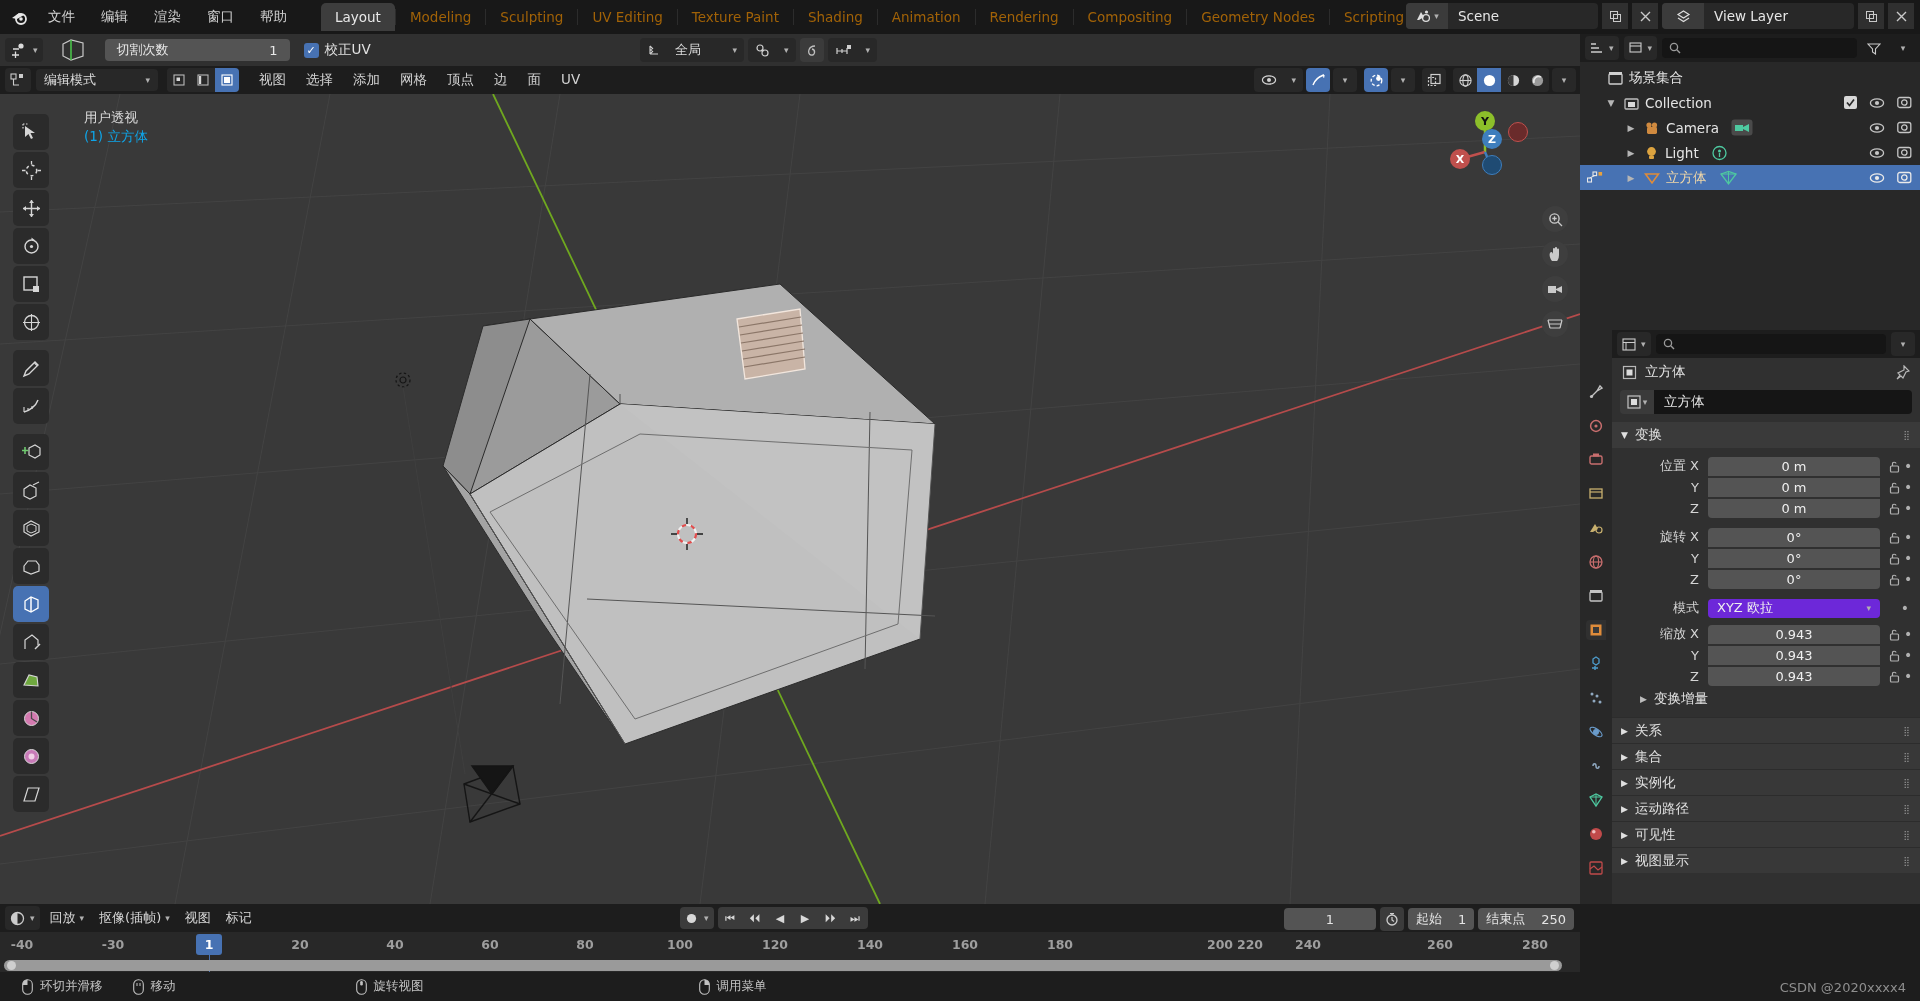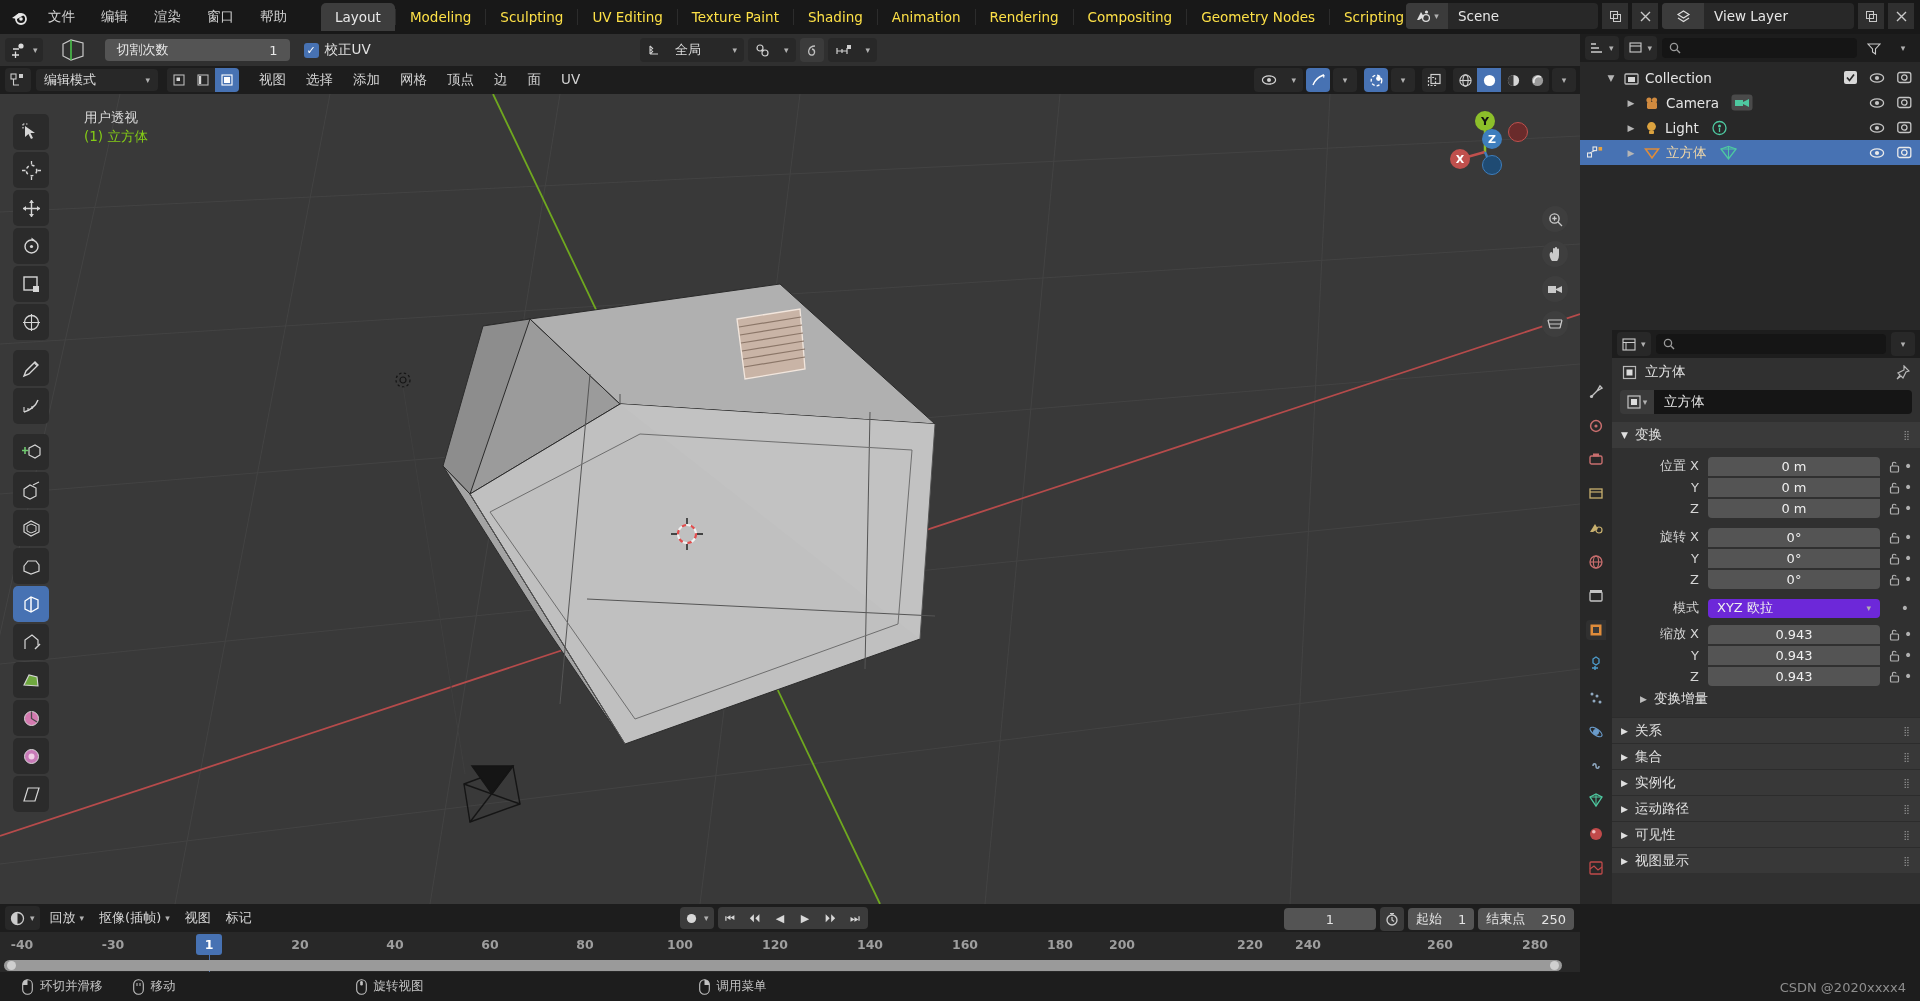--- a/index.html
+++ b/index.html
@@ -18,21 +18,21 @@
     position: absolute; left: 0; top: 0; width: 1920px; height: 34px;
     background: #181818; display: flex; align-items: center; padding-left: 6px;
   }
   .blender-logo { width: 26px; height: 26px; display:flex; align-items:center; justify-content:center; }
   .topmenu { display: flex; align-items: center; gap: 2px; margin-left: 4px; }
   .topmenu span {
     padding: 3px 12px; color: #d2d2d2; font-size: 13.5px; border-radius: 3px; cursor: default;
   }
   .workspaces { display: flex; align-items: center; margin-left: 22px; gap: 1px; }
   .ws {
-    padding: 6px 14px; font-size: 13.5px; color: #fde047;
+    padding: 6px 14px; font-size: 13.5px; color: #a16207;
     border-radius: 5px 5px 0 0; background: transparent; position: relative;
   }
   .ws.active { background: #3d3d3d; color: #e8e8e8; }
   .ws.sep::before {
     content:""; position:absolute; left:-1px; top:6px; bottom:6px; width:1px; background:#2c2c2c;
   }
   .ws-plus { padding: 5px 11px; color: #a9a9a9; font-size: 16px; }
   .topbar-right {
     position: absolute; right: 6px; top: 3px; display: flex; align-items: center; gap: 4px;
   }
@@ -93,21 +93,21 @@
   .pill .sq { border-radius: 0; }
   .pill .sq:first-child { border-radius: 4px 0 0 4px; }
   .pill .sq:last-child { border-radius: 0 4px 4px 0; }
 
   
   .viewport {
     position: absolute; left: 0; top: 94px; width: 1580px; height: 810px;
     background: #393939; overflow: hidden;
   }
   .vp-text { position:absolute; left: 84px; top: 14px; font-size: 13.5px; color: #d8d8d8; line-height: 19px;}
-  .vp-text .l2 { color: #84cc16; }
+  .vp-text .l2 { color: #0ea5e9; }
 
   
   .lefttools {
     position: absolute; left: 13px; top: 20px; width: 36px;
     display: flex; flex-direction: column; gap: 2px;
   }
   .tool {
     width: 36px; height: 36px; background: #2b2b2b; border-radius: 5px;
     display: flex; align-items: center; justify-content: center;
   }
@@ -723,20 +723,28 @@
       <div class="tr-btn tr-flat">
         <svg width="14" height="13" viewBox="0 0 14 13">
             <path d="M1 2 L13 2 L8.5 7 L8.5 12 L5.5 10 L5.5 7 Z" fill="none" stroke="#ccc" stroke-width="1.1"></path>
           </svg>
       </div>
       <div class="tr-btn tr-flat">
         <span class="caret">▾</span>
       </div>
     </div>
     <div class="ol-rows">
+      <div class="ol-row">
+        <span class="tri"></span>
+        <svg width="15" height="14" viewBox="0 0 15 14">
+            <rect x="1" y="3" width="13" height="10" rx="1" fill="none" stroke="#d0d0d0" stroke-width="1.3"></rect>
+            <rect x="1" y="1" width="13" height="3" fill="#d0d0d0"></rect>
+          </svg>
+        <span>场景集合</span>
+      </div>
       <div class="ol-row" style="padding-left:24px;">
         <span class="tri">▼</span>
         <svg width="15" height="14" viewBox="0 0 15 14">
             <rect x="1" y="3" width="13" height="10" rx="1" fill="none" stroke="#bdbdbd" stroke-width="1.3"></rect>
             <rect x="4" y="6" width="7" height="5" fill="#d8d8d8"></rect>
           </svg>
         <span>Collection</span>
         <span class="ol-right">
           <span>
             <svg width="13" height="13" viewBox="0 0 13 13">
@@ -1219,21 +1227,21 @@
       <span class="tick" style="left:113px">-30</span>
       <span class="tick" style="left:300px">20</span>
       <span class="tick" style="left:395px">40</span>
       <span class="tick" style="left:490px">60</span>
       <span class="tick" style="left:585px">80</span>
       <span class="tick" style="left:680px">100</span>
       <span class="tick" style="left:775px">120</span>
       <span class="tick" style="left:870px">140</span>
       <span class="tick" style="left:965px">160</span>
       <span class="tick" style="left:1060px">180</span>
-      <span class="tick" style="left:1122px">200</span>
+      <span class="tick" style="left:1220px">200</span>
       <span class="tick" style="left:1250px">220</span>
       <span class="tick" style="left:1308px">240</span>
       <span class="tick" style="left:1440px">260</span>
       <span class="tick" style="left:1535px">280</span>
       <div class="playhead" style="left:196px">1</div>
       <div class="ph-line" style="left:209px"></div>
     </div>
     <div class="scrollbar">
       <div class="sb-knob" style="left:3px"></div>
       <div class="sb-knob" style="right:3px"></div>

